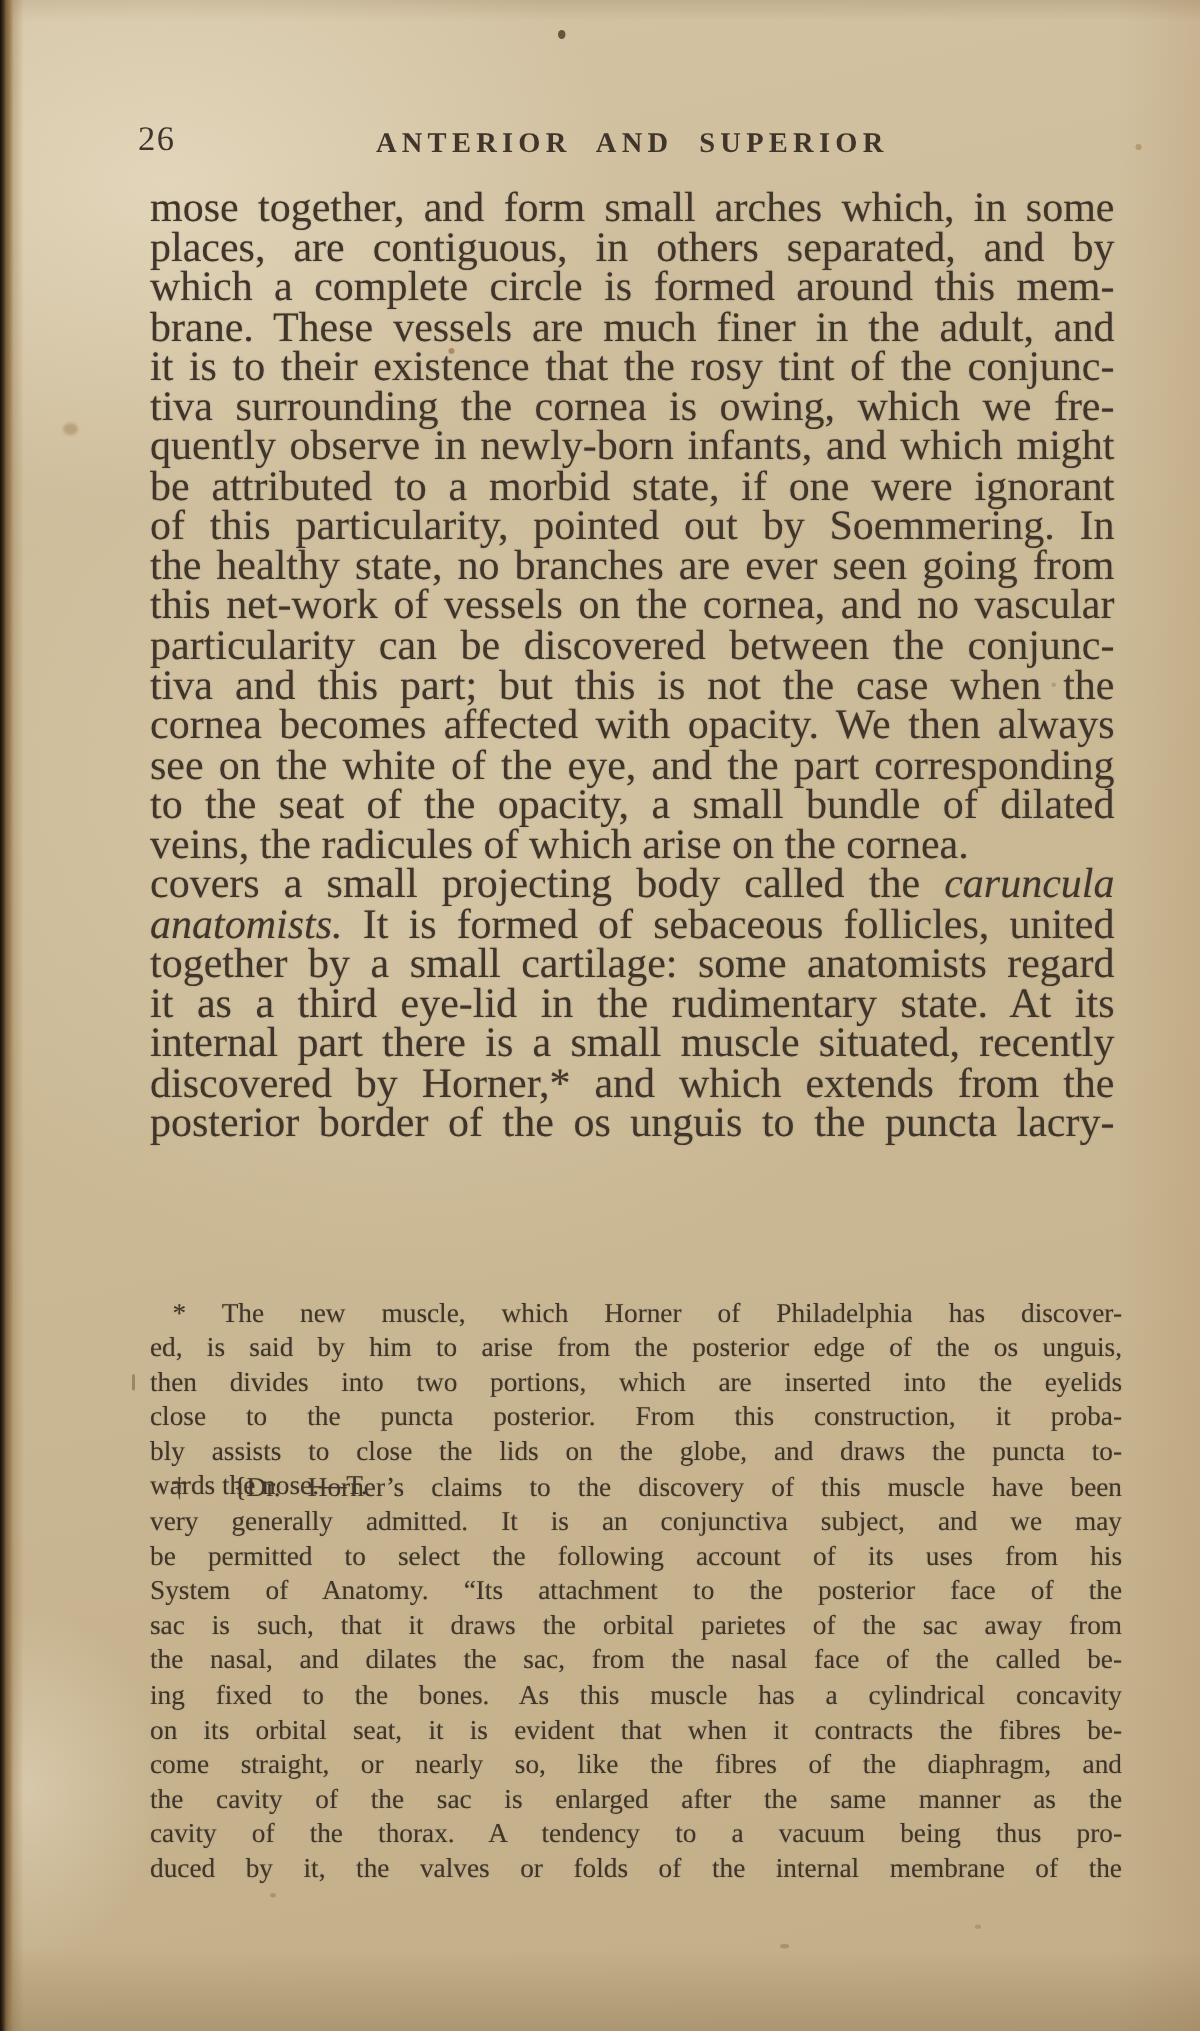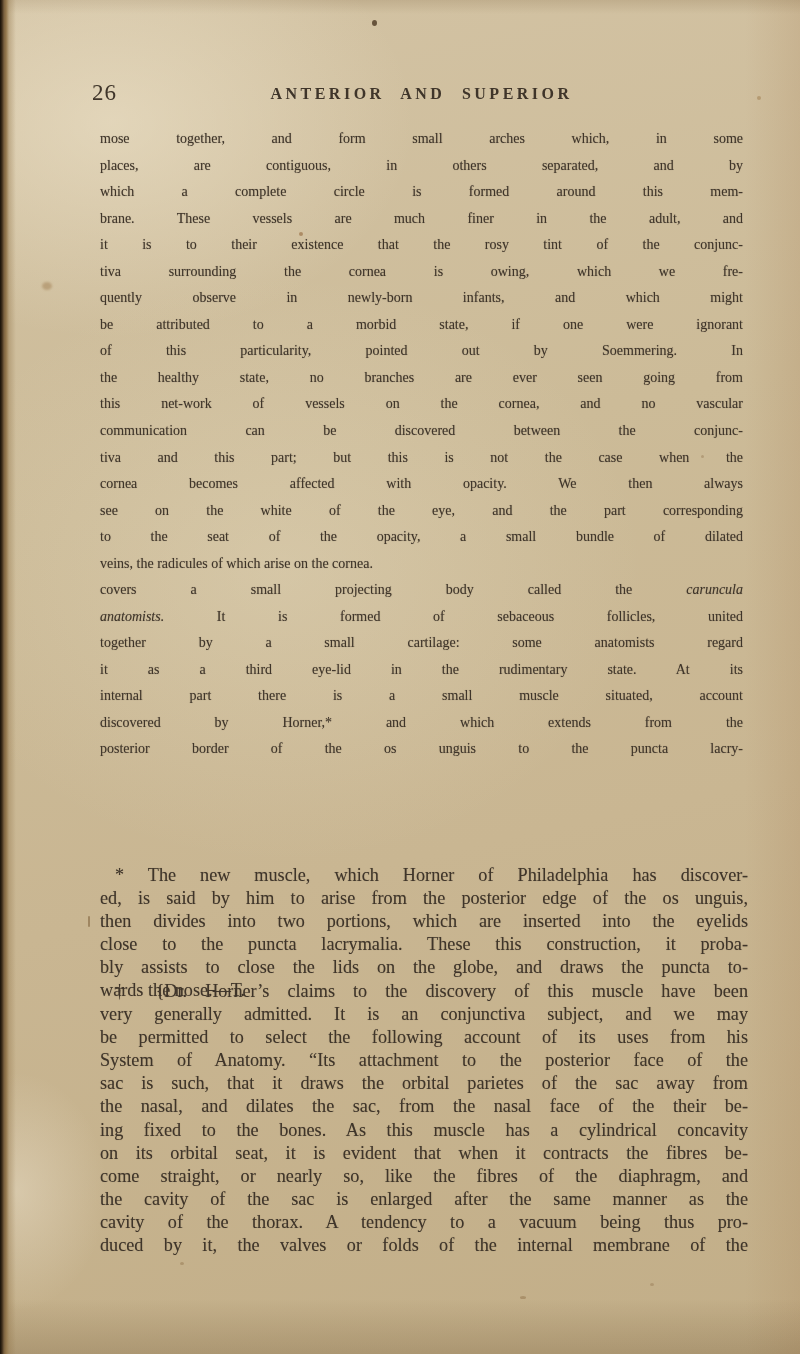--- a/index.html
+++ b/index.html
@@ -24,26 +24,26 @@
     background:linear-gradient(to right,
       #150f07 0px, #3d2d1a 2px, #7a6140 4px, #93774c 6px,
       rgba(148,120,77,0.40) 9px, rgba(148,120,77,0.0) 16px);
   }
   .pagenum{
     position:absolute;left:92px;top:80px;
     font-size:23px;letter-spacing:1px;
   }
   .running-head{
     position:absolute;left:100px;top:85px;width:643px;
-    text-align:center;font-size:16px;font-weight:bold;
+    text-align:center;font-size:19px;font-weight:bold;
     letter-spacing:3.5px;word-spacing:9px;
   }
   .bodytext{
     position:absolute;left:100px;width:643px;
-    font-size:14px;line-height:26.55px;
+    font-size:28px;line-height:26.55px;
     text-shadow:0 0 1px rgba(62,52,40,0.40);
   }
   #p1{top:126px;}
   #p2{top:577px;}
   .footnote{
     position:absolute;left:100px;width:648px;
     font-size:18.2px;line-height:23.1px;
     text-shadow:0 0 0.8px rgba(62,52,40,0.38);
   }
   #f1{top:864px;}
@@ -78,52 +78,52 @@
       <div class="line">places, are contiguous, in others separated, and by</div>
       <div class="line">which a complete circle is formed around this mem-</div>
       <div class="line">brane.  These vessels are much finer in the adult, and</div>
       <div class="line">it is to their existence that the rosy tint of the conjunc-</div>
       <div class="line">tiva surrounding the cornea is owing, which we fre-</div>
       <div class="line">quently observe in newly-born infants, and which might</div>
       <div class="line">be attributed to a morbid state, if one were ignorant</div>
       <div class="line">of this particularity, pointed out by Soemmering.  In</div>
       <div class="line">the healthy state, no branches are ever seen going from</div>
       <div class="line">this net-work of vessels on the cornea, and no vascular</div>
-      <div class="line">communication can be discovered between the conjunc-</div>
+      <div class="line">particularity can be discovered between the conjunc-</div>
       <div class="line">tiva and this part; but this is not the case when the</div>
       <div class="line">cornea becomes affected with opacity.  We then always</div>
       <div class="line">see on the white of the eye, and the part corresponding</div>
       <div class="line">to the seat of the opacity, a small bundle of dilated</div>
       <div class="line flush">veins, the radicules of which arise on the cornea.</div>
     </div>
   <div class="bodytext" id="p2">
       <div class="line"><span>covers a small projecting body called the </span><span class="it">caruncula</span></div>
       <div class="line"><span class="it">anatomists.</span><span>  It is formed of sebaceous follicles, united</span></div>
       <div class="line">together by a small cartilage: some anatomists regard</div>
       <div class="line">it as a third eye-lid in the rudimentary state.  At its</div>
-      <div class="line">internal part there is a small muscle situated, account</div>
+      <div class="line">internal part there is a small muscle situated, recently</div>
       <div class="line">discovered by Horner,* and which extends from the</div>
       <div class="line">posterior border of the os unguis to the puncta lacry-</div>
     </div>
 
   <div class="footnote" id="f1">
       <div class="line indent">* The new muscle, which Horner of Philadelphia has discover-</div>
       <div class="line">ed, is said by him to arise from the posterior edge of the os unguis,</div>
       <div class="line">then divides into two portions, which are inserted into the eyelids</div>
-      <div class="line">close to the puncta lacrymalia.  These this construction, it proba-</div>
+      <div class="line">close to the puncta posterior.  From this construction, it proba-</div>
       <div class="line">bly assists to close the lids on the globe, and draws the puncta to-</div>
       <div class="line flush">wards the nose.—T.</div>
     </div>
   <div class="footnote" id="f2">
       <div class="line indent">† {Dr. Horner’s claims to the discovery of this muscle have been</div>
       <div class="line">very generally admitted.  It is an conjunctiva subject, and we may</div>
       <div class="line">be permitted to select the following account of its uses from his</div>
       <div class="line">System of Anatomy.  “Its attachment to the posterior face of the</div>
       <div class="line">sac is such, that it draws the orbital parietes of the sac away from</div>
-      <div class="line">the nasal, and dilates the sac, from the nasal face of the their be-</div>
+      <div class="line">the nasal, and dilates the sac, from the nasal face of the called be-</div>
       <div class="line">ing fixed to the bones.  As this muscle has a cylindrical concavity</div>
       <div class="line">on its orbital seat, it is evident that when it contracts the fibres be-</div>
       <div class="line">come straight, or nearly so, like the fibres of the diaphragm, and</div>
       <div class="line">the cavity of the sac is enlarged after the same manner as the</div>
       <div class="line">cavity of the thorax.  A tendency to a vacuum being thus pro-</div>
       <div class="line">duced by it, the valves or folds of the internal membrane of the</div>
     </div>
 
   <div class="speck s1"></div>
   <div class="speck s2"></div>

